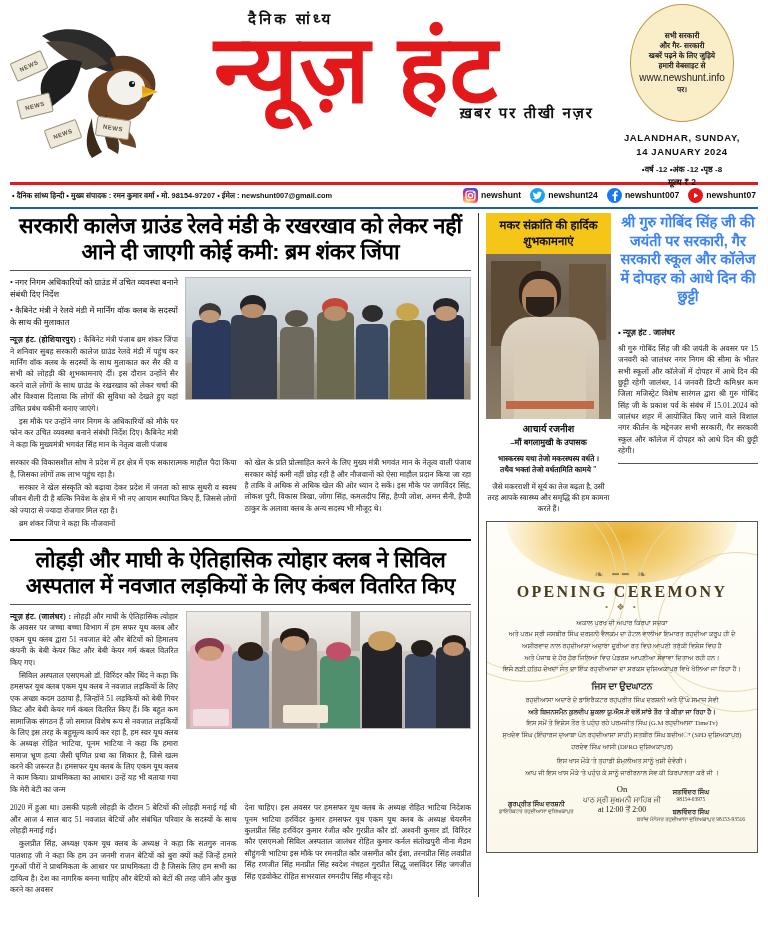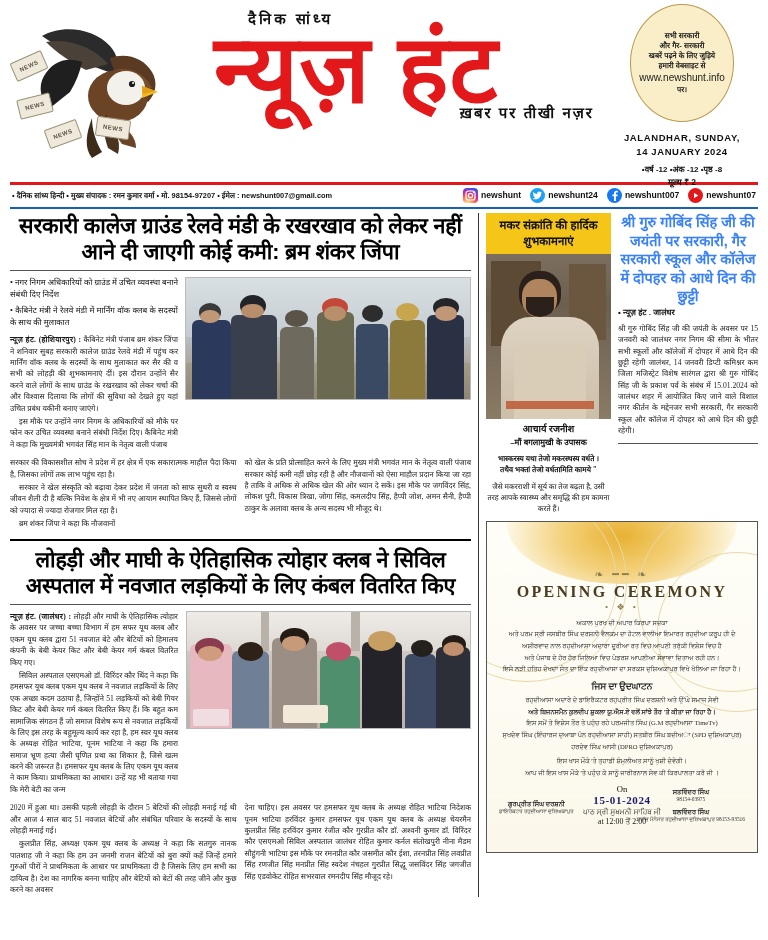--- a/index.html
+++ b/index.html
@@ -135,21 +135,21 @@
     font-weight: bold; font-size: 9.5px; color: #111; margin-top: 3px; }
   .cap-sub { text-align: center; font-size: 8px; color: #111; margin-top: 1px;
     font-family: "Liberation Sans", sans-serif; font-weight: bold; }
   .shlok { font-size: 7.4px; line-height: 1.5; color: #111; text-align: center;
     margin-top: 6px; font-weight: bold; }
   .shlok-tr { font-size: 7.4px; line-height: 1.5; color: #111; text-align: center;
     margin-top: 6px; }
 
   h2.head2 { font-family: "Liberation Sans", sans-serif; font-weight: bold;
     font-size: 14.5px; line-height: 1.28; color: #3b82f6; text-align: center; }
-  .byline { font-size: 8px; font-weight: bold; color: #111; margin-top: 0;
+  .byline { font-size: 8px; font-weight: bold; color: #111; margin-top: 20px;
     font-family: "Liberation Sans", sans-serif; }
 
   .adbox { border: 2px solid #d9398a; display: flex; padding: 4px; margin-top: 6px;
     background: #fff; gap: 6px; }
   .adphoto { width: 74px; height: 62px; flex: 0 0 74px;
     background: linear-gradient(180deg,#b9c3cc 0%,#8d7f72 55%,#6d5f55 100%);
     position: relative; overflow: hidden; }
   .adtext { flex: 1 1 auto; text-align: center; display: flex; flex-direction: column;
     justify-content: center; }
   .adtitle { color: #d9247a; font-family: "Liberation Sans", sans-serif;
@@ -461,21 +461,20 @@
 
           <div class="ad-line">ਰਹੁਦੀਆਸਾ ਅਦਾਰੇ ਦੇ ਡਾਇਰੈਕਟਰ ਰਹੁਪ੍ਰੀਤ ਸਿੰਘ ਦਰਸ਼ਨੀ ਅਤੇ ਉੱਘੇ ਸਮਾਜ ਸੇਵੀ</div>
           <div class="ad-line b">ਅਤੇ ਬਿਜਨਸਮੈਨ ਕੁਲਦੀਪ ਸ਼ੁਕਲਾ ਯੂ.ਐਸ.ਏ ਵਲੋਂ ਸਾਂਝੇ ਤੌਰ 'ਤੇ ਕੀਤਾ ਜਾ ਰਿਹਾ ਹੈ।</div>
           <div class="ad-line">ਇਸ ਸਮੇਂ ਤੇ ਵਿਸ਼ੇਸ ਤੌਰ ਤੇ ਪਹੁੰਚ ਰਹੇ ਪਰਮਜੀਤ ਸਿੰਘ (G.M ਰਹੁਦੀਆਸਾ TimeTv)</div>
           <div class="ad-line">ਸੁਖਦੇਵ ਸਿੰਘ (ਇੰਚਾਰਜ ਦੁਆਬਾ ਪੰਨ ਰਹੁਦੀਆਸਾ ਸਾਹੀ) ਸਤਬੀਰ ਸਿੰਘ ਬਦੀਅਾ (SPD ਦੁਸ਼ਿਅਕਾਪੁਰ)</div>
           <div class="ad-line">ਹਰਦੇਵ ਸਿੰਘ ਆਸੀ (DPRO ਦੁਸ਼ਿਅਕਾਪੁਰ)</div>
           <div class="ad-line" style="margin-top:4px;">ਇਸ ਖਾਸ ਮੌਕੇ 'ਤੇ ਤੁਹਾਡੀ ਸ਼ੰਮੁਲੀਅਤ ਸਾਨੂੰ ਖੁਸ਼ੀ ਦੇਵੇਗੀ।</div>
           <div class="ad-line">ਆਪ ਜੀ ਇਸ ਖਾਸ ਮੌਕੇ 'ਤੇ ਪਹੁੰਚ ਕੇ ਸਾਨੂੰ ਜਾਰੀਰਨਾਲ ਸੇਵ ਕੀ ਕਿਰਪਾਲਤਾ ਕਰੋ ਜੀ ।</div>
 
           <div class="ad-on">On</div>
-          <div class="ad-date">15-01-2024</div>
           <div class="ad-venueline">ਪਾਠ ਸ੍ਰੀ ਸੁਖਮਨੀ ਸਾਹਿਬ ਜੀ</div>
           <div class="ad-time">at 12:00 ਤੋਂ 2:00</div>
 
         </div>
 
         <div class="ad-sig-l">
           <div class="ad-sig-name">ਗੁਰਪ੍ਰੀਤ ਸਿੰਘ ਦਰਸ਼ਨੀ</div>
           <div class="ad-sig-sub">ਡਾਇਰੈਕਟਰ ਰਹੁਦੀਆਸਾ ਦੁਸ਼ਿਅਕਾਪੁਰ</div>
         </div>
         <div class="ad-sig-r">

